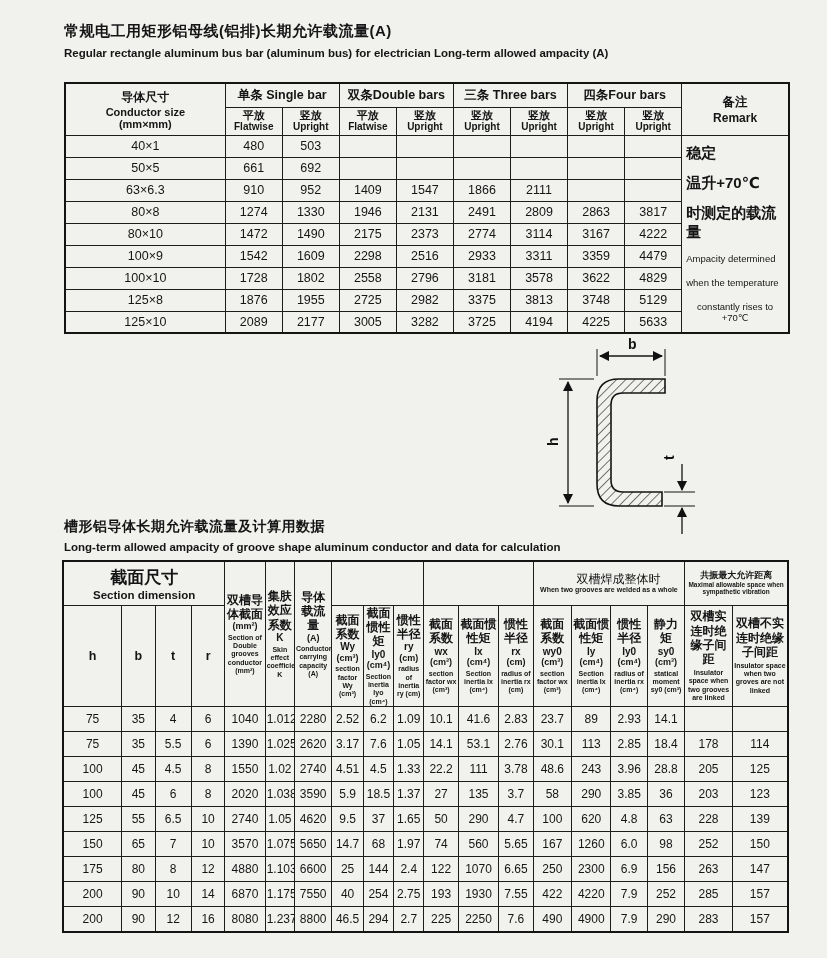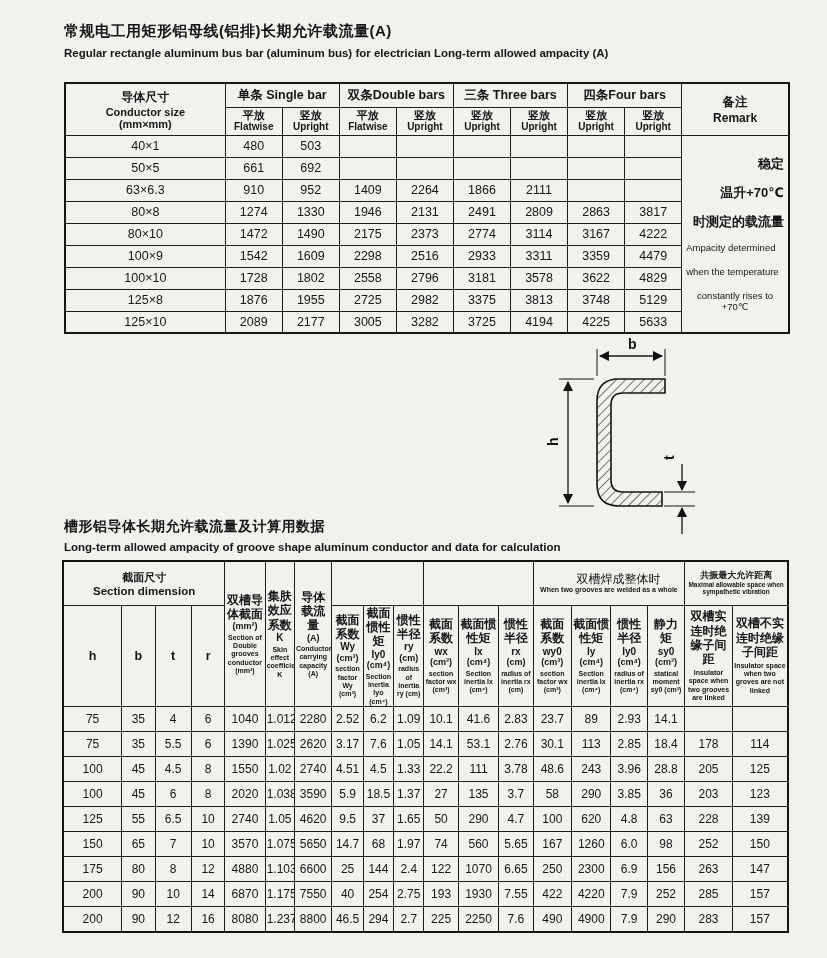--- a/index.html
+++ b/index.html
@@ -19,34 +19,34 @@
   
   #table1{left:64px;top:82px;width:726px;font-size:12px;border-radius:27px;}
   #table1 .grp{font-weight:bold;font-size:12.5px;height:24px;}
   #table1 .csize .zh{font-weight:bold;font-size:12px;}
   #table1 .csize .en{font-weight:bold;font-size:11px;}
   #table1 .sub{height:28px;line-height:1.05;}
   #table1 .sub .zh{font-weight:bold;font-size:11px;}
   #table1 .sub .en{font-weight:bold;font-size:10px;}
   #table1 td{height:22px;font-size:12.5px;}
   #table1 td.remark{ text-align:left;padding:6px 4px;vertical-align:middle;}
-  #table1 td.remark .zh{font-weight:bold;font-size:13px;margin:0 0 11px 0;text-align:right;}
+  #table1 td.remark .zh{font-weight:bold;font-size:15px;margin:0 0 11px 0;}
   #table1 td.remark .en{font-size:9.5px;margin:0 0 13px 0;}
   #table1 td.remark div:last-child{margin-bottom:0;text-align:center;}
 
   
   #diagram{left:540px;top:336px;width:286px;height:202px;}
   #diagram text{font-family:"Liberation Sans","DejaVu Sans",sans-serif;font-size:14px;font-weight:bold;fill:#111;}
 
   
   #table2{left:62px;top:560px;width:727px;}
   #table2 th{vertical-align:middle;}
   #table2 .r1{height:44px;}
   #table2 .r2 th{height:94px;}
-  #table2 .secdim .zh{font-weight:bold;font-size:11px;}
+  #table2 .secdim .zh{font-weight:bold;font-size:17px;}
   #table2 .secdim .en{font-weight:bold;font-size:11.5px;}
   #table2 .group .zh{font-weight:normal;font-size:12px;line-height:1.1;padding-left:19px;}
   #table2 .group .en{font-weight:bold;font-size:7px;line-height:1.1;}
   #table2 .group-sm .zh{font-weight:bold;font-size:9px;line-height:1.1;}
   #table2 .group-sm .en{font-weight:bold;font-size:6.5px;line-height:1.1;}
   #table2 .dim{font-weight:bold;font-size:12.5px;}
   #table2 .colcell .zh{font-weight:bold;font-size:12px;line-height:1.2;}
   #table2 .colcell .sym{font-weight:bold;font-size:10px;line-height:1.15;}
   #table2 .colcell .unit{font-weight:bold;font-size:9px;line-height:1.15;}
   #table2 .colcell .en{font-size:7px;line-height:1.2;margin-top:2px;}
@@ -151,21 +151,21 @@
         <td></td>
         <td></td>
         <td></td>
         <td></td>
       </tr>
       <tr>
         <td>63×6.3</td>
         <td>910</td>
         <td>952</td>
         <td>1409</td>
-        <td>2264</td>
+        <td>1547</td>
         <td>1866</td>
         <td>2111</td>
         <td></td>
         <td></td>
       </tr>
       <tr>
         <td>80×8</td>
         <td>1274</td>
         <td>1330</td>
         <td>1946</td>

